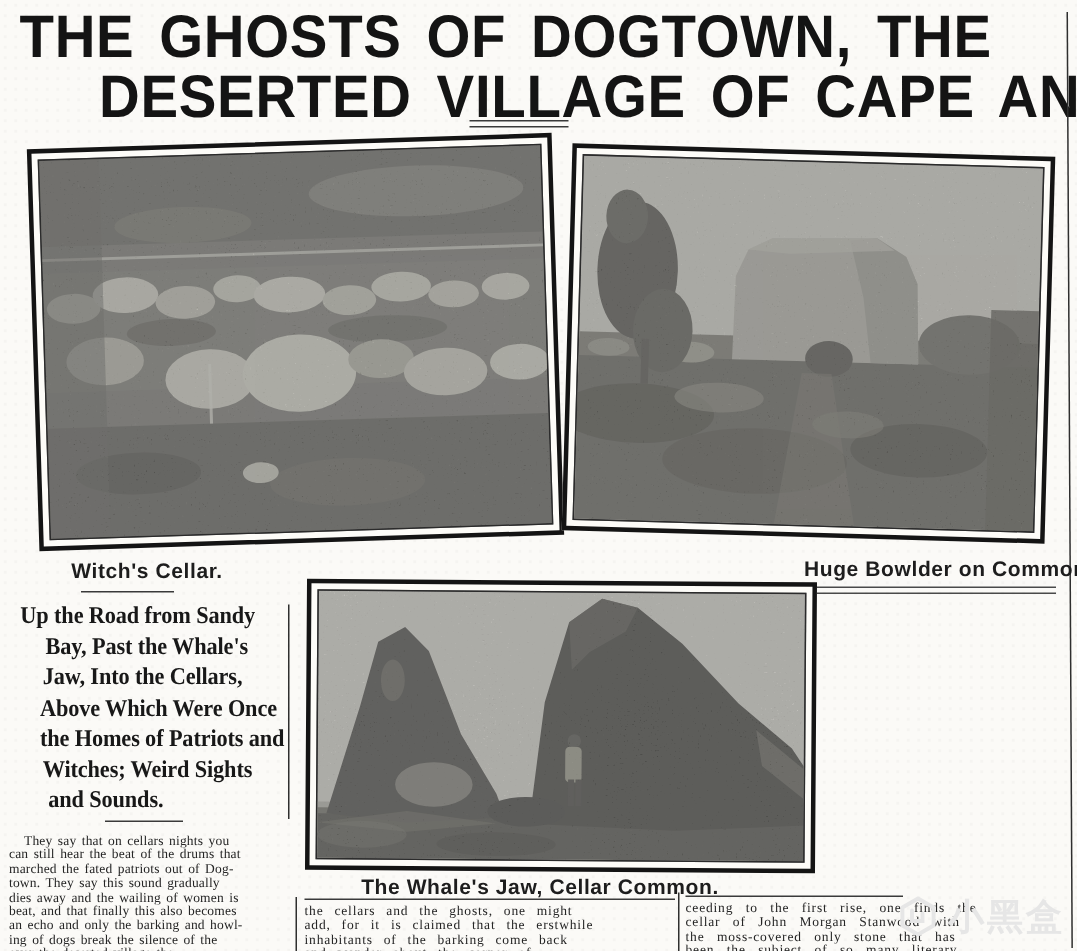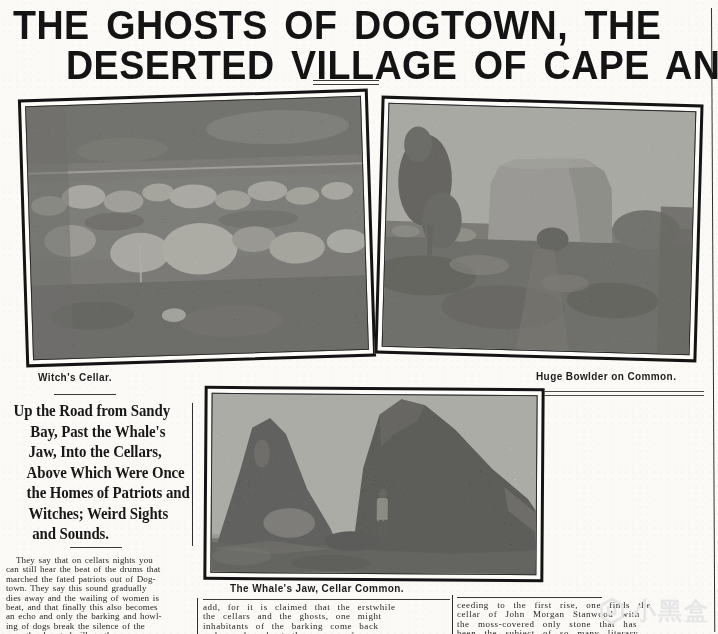--- a/index.html
+++ b/index.html
@@ -34,22 +34,22 @@
     padding:4px;box-sizing:border-box;
   }
   .photo-inner{
     width:100%;height:100%;border:1.5px solid #2b2b2b;
     box-sizing:border-box;overflow:hidden;background:#777;
   }
   .photo-inner svg{display:block;width:100%;height:100%;}
   
   .caption{
     position:absolute;font-family:"Liberation Sans", sans-serif;
-    font-weight:700;font-size:10px;letter-spacing:0.4px;
-    color:#1d1d1d;text-align:left;white-space:nowrap;
+    font-weight:700;font-size:14px;letter-spacing:0.4px;
+    color:#1d1d1d;text-align:center;white-space:nowrap;
   }
   
   .subhead{
     position:absolute;left:8px;top:401px;width:200px;
     transform:scaleX(0.93);transform-origin:left top;
     font-family:"Liberation Serif", serif;font-weight:700;
     font-size:16px;line-height:20.5px;color:#181818;
     letter-spacing:-0.1px;
   }
   .subhead div{white-space:nowrap;}
@@ -245,22 +245,22 @@
     <div>dies away and the wailing of women is</div>
     <div>beat, and that finally this also becomes</div>
     <div>an echo and only the barking and howl-</div>
     <div>ing of dogs break the silence of the</div>
     <div>over the deserted village the</div>
   </div>
 
   <div class="vrule" style="left:197px;top:598px;height:36px;width:1px;"></div>
   <div class="hrule" style="left:203px;top:599px;width:247px;"></div>
   <div class="bodycol col-mid" style="left:203px;top:603px;width:247px;">
+    <div>the cellars and the ghosts, one might</div>
     <div>add, for it is claimed that the erstwhile</div>
-    <div>the cellars and the ghosts, one might</div>
     <div>inhabitants of the barking come back</div>
     <div>and wander about the corner of</div>
   </div>
 
   <div class="vrule" style="left:452px;top:595px;height:39px;width:1px;"></div>
   <div class="hrule" style="left:457px;top:597px;width:145px;"></div>
   <div class="bodycol col-right" style="left:457px;top:601px;width:250px;">
     <div>ceeding to the first rise, one finds the</div>
     <div>cellar of John Morgan Stanwood with</div>
     <div>the moss-covered only stone that has</div>

